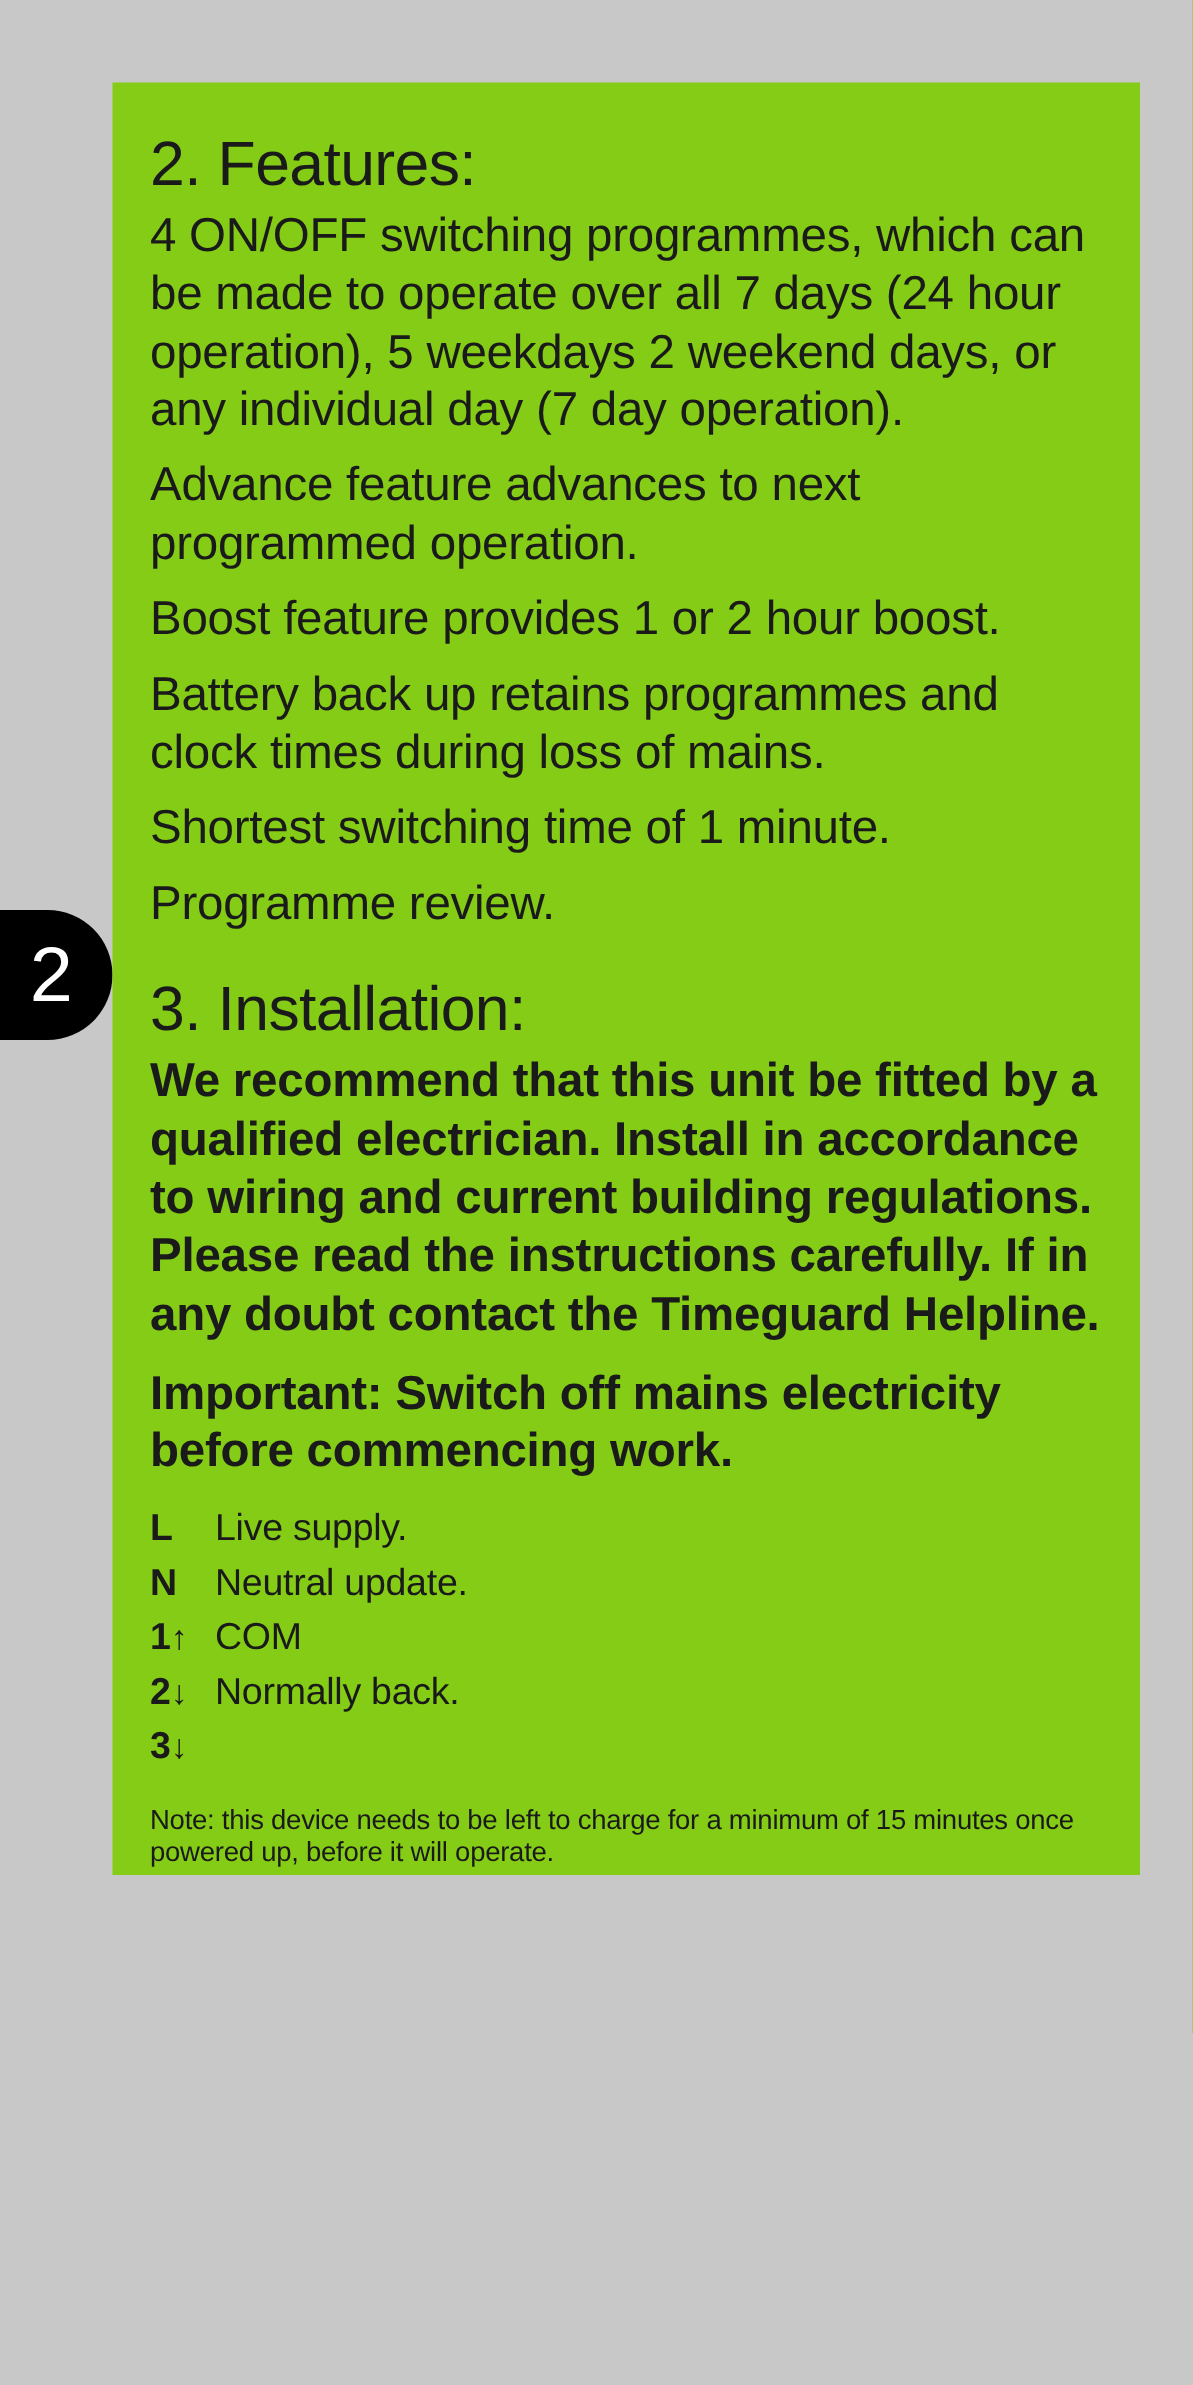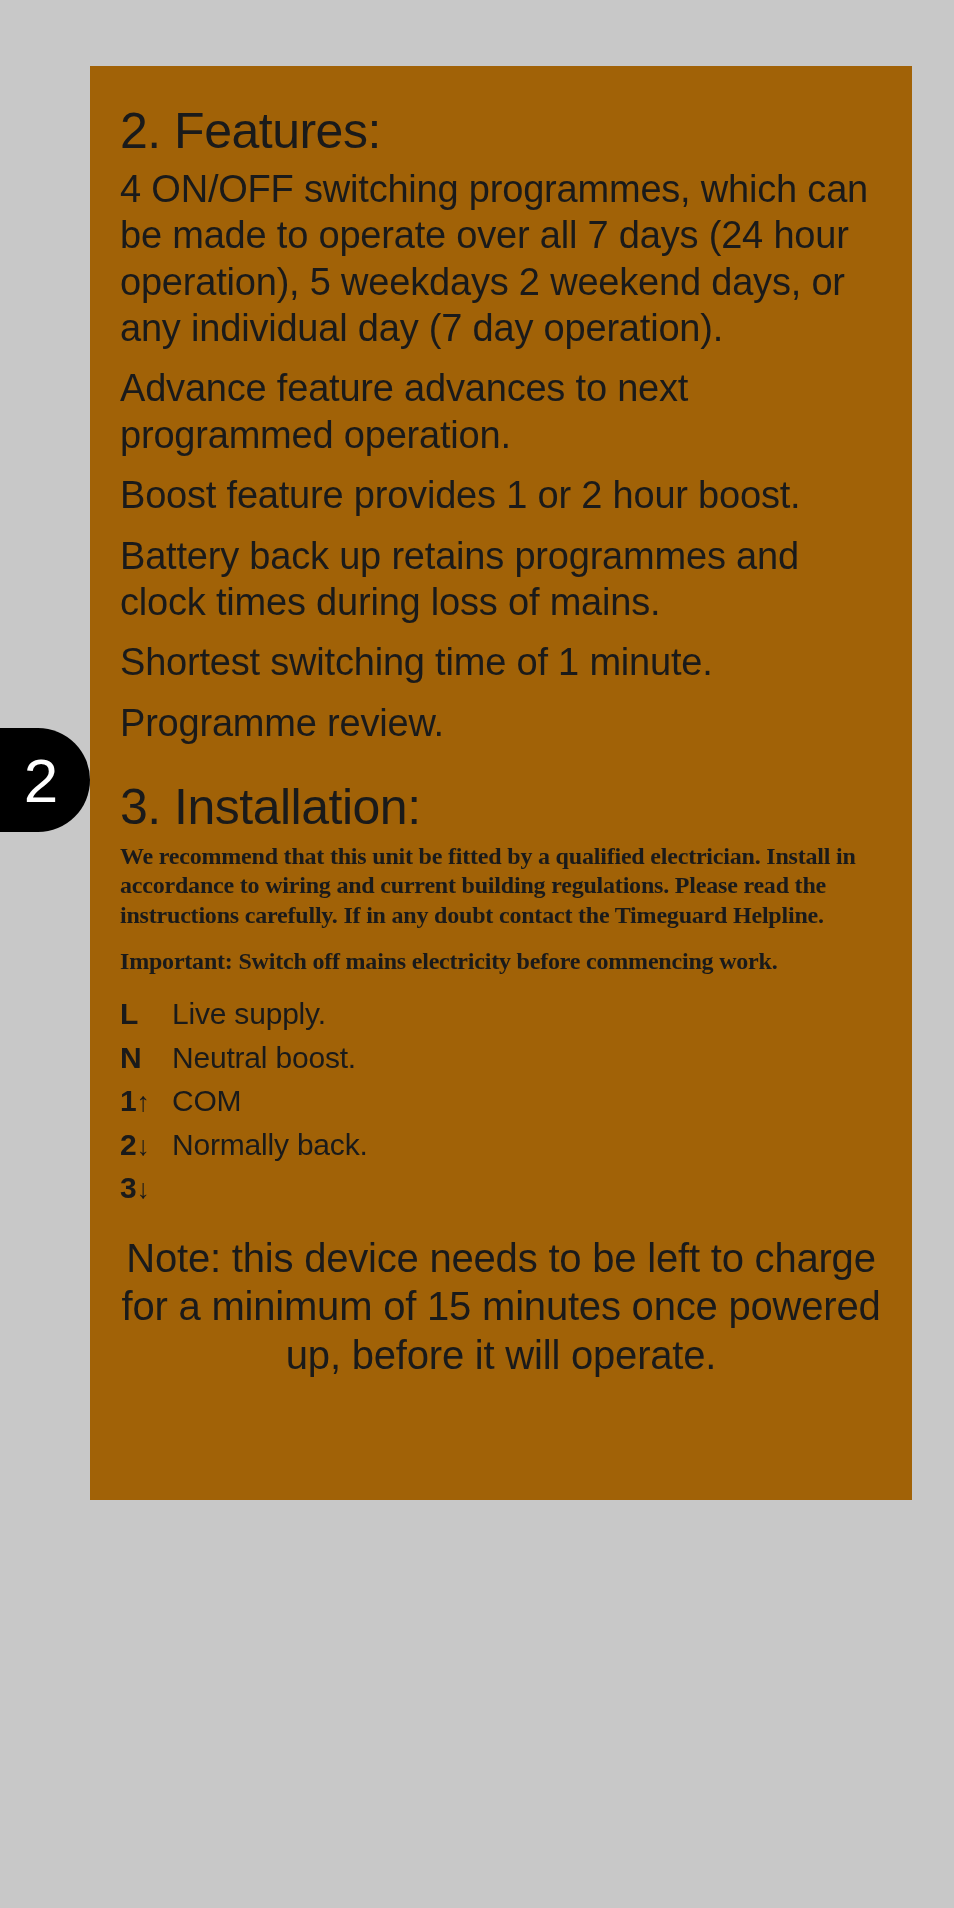--- a/index.html
+++ b/index.html
@@ -14,21 +14,21 @@
       height: 1908px;
       position: relative;
       color: #1a1a1a;
     }
     .page {
       position: absolute;
       left: 90px;
       top: 66px;
       width: 822px;
       height: 1434px;
-      background: #a16207;
+      background: #84cc16;
       padding: 36px 30px 44px 30px;
     }
     .page-number-tab {
       position: absolute;
       left: 0;
       top: 728px;
       width: 90px;
       height: 104px;
       background: #000;
       border-radius: 0 52px 52px 0;
@@ -50,26 +50,25 @@
       font-size: 38px;
       line-height: 1.22;
       margin-bottom: 14px;
       font-weight: 400;
       letter-spacing: -0.2px;
     }
     .installation-section {
       margin-top: 32px;
     }
     .bold-para {
-      font-size: 24px;
+      font-size: 38px;
       font-weight: 700;
       line-height: 1.23;
       margin-bottom: 16px;
       letter-spacing: -0.2px;
-      font-family: Liberation Serif, serif;
     }
     .normal-para {
       font-size: 30px;
       font-weight: 400;
       line-height: 1.22;
       margin-bottom: 10px;
       letter-spacing: -0.2px;
     }
     .terminal-table {
       margin-top: 2px;
@@ -89,25 +88,24 @@
       white-space: nowrap;
     }
     .terminal-arrow {
       font-weight: 400;
       font-size: 27px;
     }
     .terminal-desc {
       font-weight: 400;
     }
     .note-para {
-      font-size: 40px;
+      font-size: 22px;
       font-weight: 400;
       line-height: 1.22;
       letter-spacing: -0.2px;
-      text-align: center;
     }
   </style>
 </head>
 <body>
 
 <div class="page-number-tab">
   <span>2</span>
 </div>
 
 <div class="page">
@@ -127,21 +125,21 @@
     <p class="bold-para">We recommend that this unit be fitted by a qualified electrician. Install in accordance to wiring and current building regulations. Please read the instructions carefully. If in any doubt contact the Timeguard Helpline.</p>
     <p class="bold-para">Important: Switch off mains electricity before commencing work.</p>
 
     <div class="terminal-table">
       <div class="terminal-row">
         <span class="terminal-label"><span>L</span><span class="terminal-arrow"></span></span>
         <span class="terminal-desc">Live supply.</span>
       </div>
       <div class="terminal-row">
         <span class="terminal-label"><span>N</span><span class="terminal-arrow"></span></span>
-        <span class="terminal-desc">Neutral boost.</span>
+        <span class="terminal-desc">Neutral update.</span>
       </div>
       <div class="terminal-row">
         <span class="terminal-label"><span>1</span><span class="terminal-arrow">↑</span></span>
         <span class="terminal-desc">COM</span>
       </div>
       <div class="terminal-row">
         <span class="terminal-label"><span>2</span><span class="terminal-arrow">↓</span></span>
         <span class="terminal-desc">Normally back.</span>
       </div>
       <div class="terminal-row">

